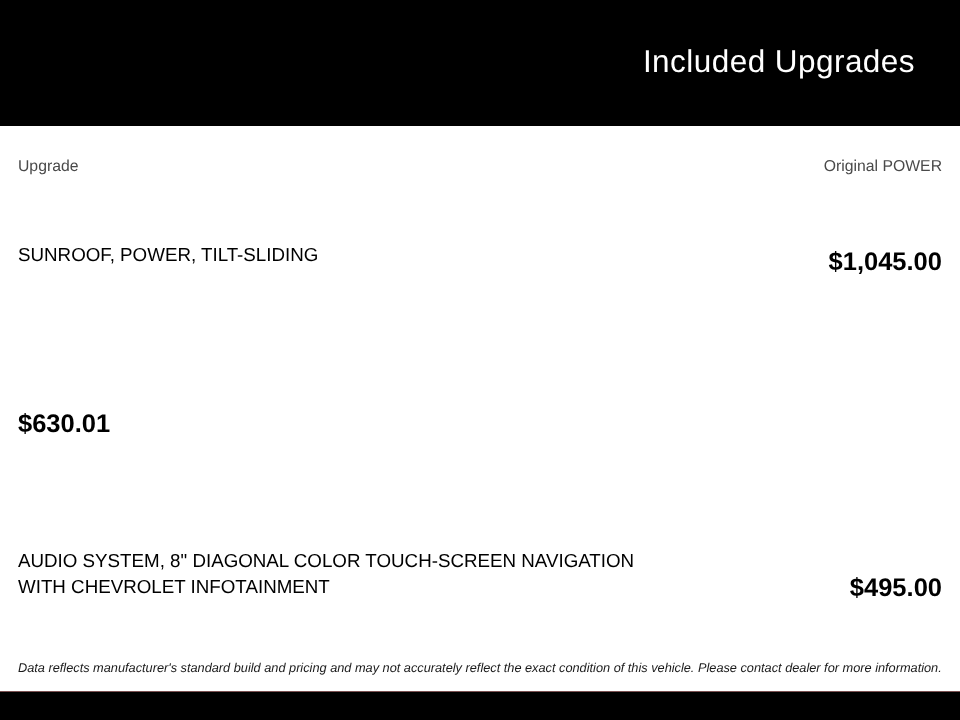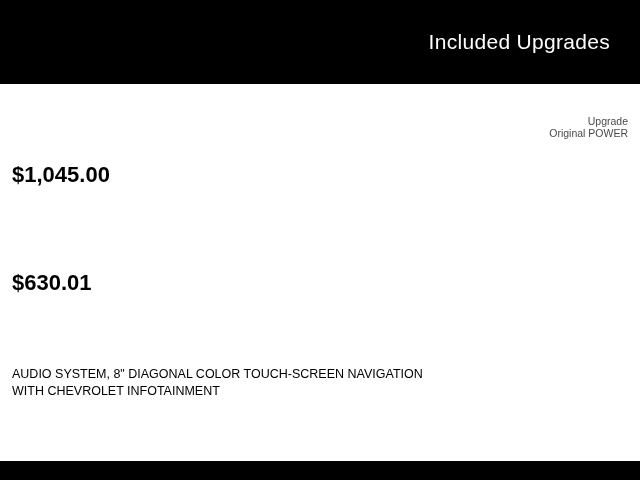--- a/index.html
+++ b/index.html
@@ -40,25 +40,24 @@
     left: 0;
     width: 640px;
     height: 377px;
     background: #ffffff;
     box-sizing: border-box;
     padding: 0 12px;
   }
   .col-head {
     display: flex;
     justify-content: space-between;
-    align-items: flex-end;
-    padding-top: 31px;
+    align-items: flex-start;
+    padding-top: 21px;
     height: 42px;
     box-sizing: border-box;
-    flex-direction: column;
   }
   .col-head span {
     color: #4a4a4a;
     font-size: 10.5px;
     font-weight: 400;
   }
   .rows {
     display: block;
   }
   .row {
@@ -69,21 +68,21 @@
     justify-content: space-between;
   }
   .row-name {
     color: #000000;
     font-size: 12.5px;
     line-height: 17px;
     max-width: 420px;
   }
   .row-price {
     color: #000000;
-    font-size: 22px;
+    font-size: 17px;
     font-weight: bold;
     white-space: nowrap;
     text-align: right;
   }
   
   .row.r1 .row-name { position: relative; top: -4px; }
   .row.r1 .row-price { position: relative; top: 0px; }
   .row.r2 .row-name { position: relative; top: 2px; }
   .row.r2 .row-price { position: relative; top: 11px; }
   .row.r3 .row-name { position: relative; top: 14px; }
@@ -120,29 +119,32 @@
   <div class="sheet">
 
     <div class="col-head">
       <span>Upgrade</span>
       <span>Original POWER</span>
     </div>
 
     <div class="rows">
 
       <div class="row r1">
+        <div class="row-name">SUNROOF, POWER, TILT-SLIDING</div>
         <div class="row-price">$1,045.00</div>
       </div>
 
       <div class="row r2">
         <div class="row-price">$630.01</div>
       </div>
 
       <div class="row r3">
         <div class="row-name">AUDIO SYSTEM, 8" DIAGONAL COLOR TOUCH-SCREEN NAVIGATION WITH CHEVROLET INFOTAINMENT</div>
+        <div class="row-price">$495.00</div>
       </div>
 
     </div>
 
+    <div class="disclaimer">Data reflects manufacturer's standard build and pricing and may not accurately reflect the exact condition of this vehicle. Please contact dealer for more information.</div>
   </div>
 
   <div class="footer"></div>
 </div>
 
 </body></html>

